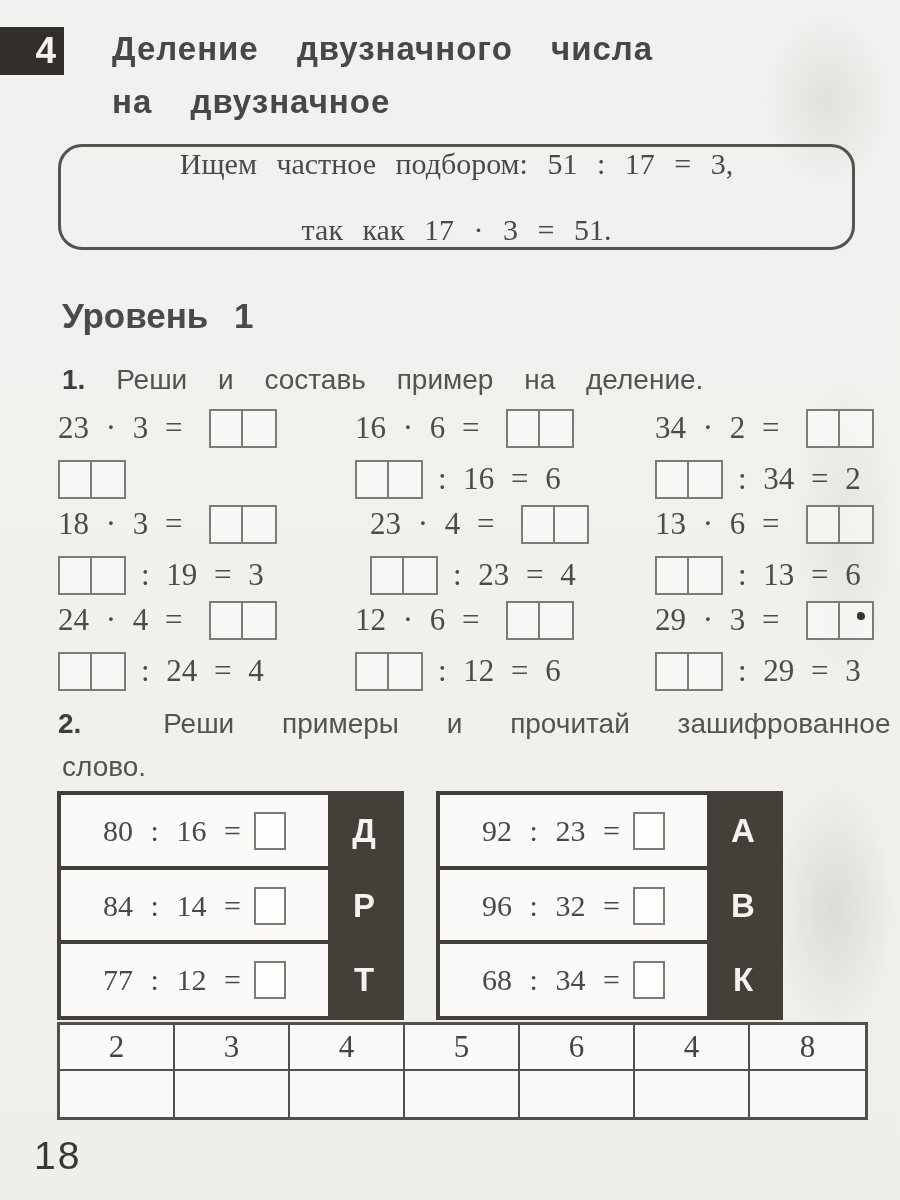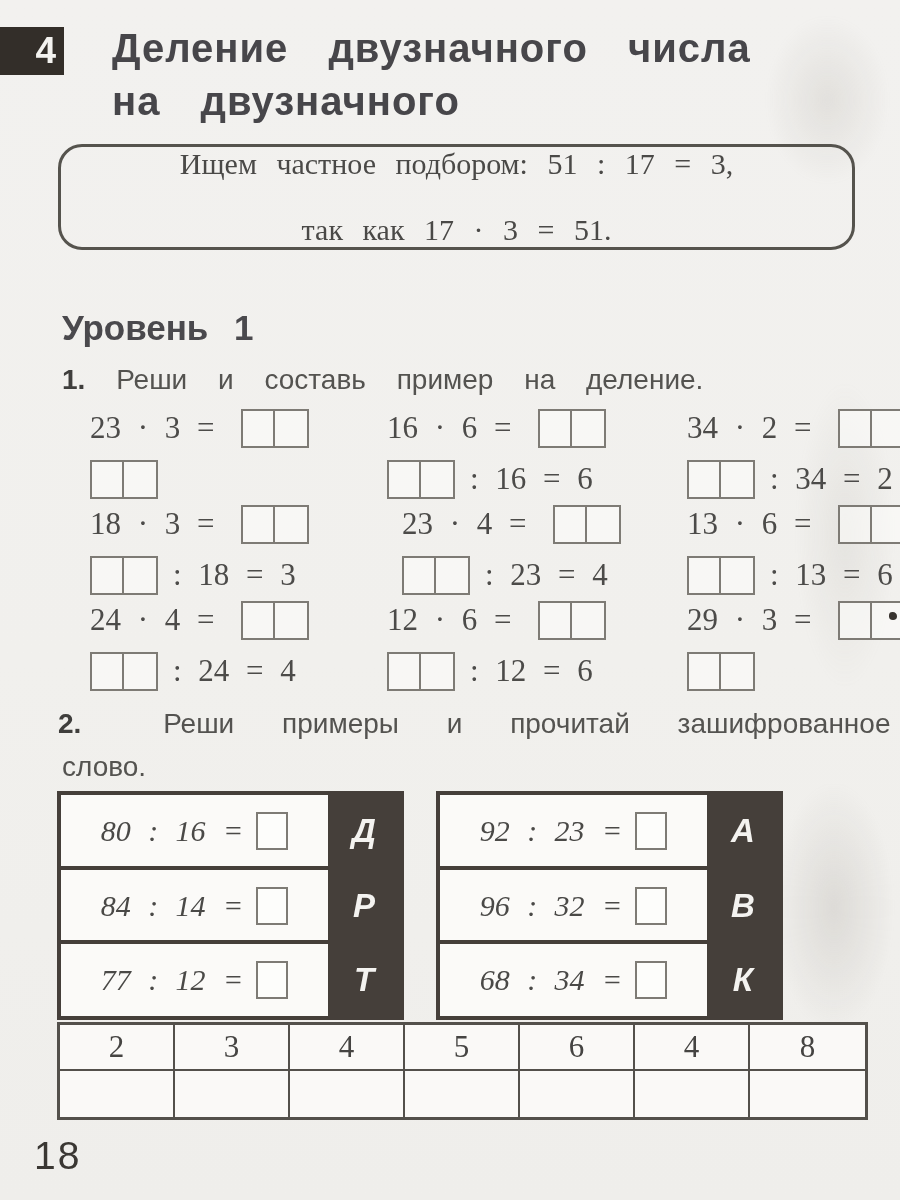--- a/index.html
+++ b/index.html
@@ -10,62 +10,62 @@
   }
   
   .badge {
     position:absolute; left:0; top:27px; width:64px; height:48px;
     background:#332e29; color:#f3f2ef; box-sizing:border-box;
     font-size:37px; font-weight:bold; line-height:48px;
     text-align:right; padding-right:8px;
   }
   .title {
     position:absolute; left:112px; top:22px; margin:0;
-    font-size:40px; font-weight:bold; color:#47464a;
+    font-size:33px; font-weight:bold; color:#47464a;
     line-height:53px; letter-spacing:1px; word-spacing:28px; white-space:nowrap;
   }
   .title span { display:block; }
   
   .rulebox {
     position:absolute; left:58px; top:144px; width:797px; height:106px;
     box-sizing:border-box; border:3px solid #55534d; border-radius:24px;
     display:flex; flex-direction:column; align-items:center; justify-content:space-between; gap:7px;
     font-family:"Liberation Serif","DejaVu Serif",serif; font-size:30px; color:#4a4947;
     word-spacing:12px; white-space:nowrap;
   }
   .level {
-    position:absolute; left:62px; top:308px; margin:0;
+    position:absolute; left:62px; top:296px; margin:0;
     font-size:35px; font-weight:bold; color:#4a494d; word-spacing:16px;
   }
   .ex-head { position:absolute; font-size:28px; color:#545350; white-space:nowrap; }
   .exnum { font-weight:bold; color:#3f3e3c; }
   #ex1-head { left:62px; top:364px; word-spacing:23px; }
   #ex2-line1 { left:58px; top:708px; word-spacing:40px; }
   #ex2-line1 .exnum { margin-right:34px; }
   #ex2-line2 { left:62px; top:751px; }
   
   .prob {
     position:absolute; display:flex; flex-direction:column; gap:9px;
-    font-family:"Liberation Serif","DejaVu Serif",serif; font-size:31px; color:#4c4b49;margin-left:32px;
+    font-family:"Liberation Serif","DejaVu Serif",serif; font-size:31px; color:#4c4b49;
   }
   .pline { display:flex; align-items:center; height:42px; word-spacing:9px; white-space:pre; }
   .mult .ptext { margin-right:26px; }
   .divl .dbox { margin-right:15px; }
   .dbox { display:flex; }
   .dbox .cell {
     width:34px; height:39px; box-sizing:border-box;
     border:2px solid #7e7b75; background:rgba(253,253,251,0.55); position:relative;
   }
   .dbox .cell + .cell { border-left:none; }
   .speck { position:absolute; left:17px; top:9px; width:8px; height:8px;
     background:#38342f; border-radius:45% 55% 50% 50%; }
   
   .card {
     position:absolute; width:347px; height:80px; box-sizing:border-box;
-    border:4px solid #453f3a; background:#fbfaf8; display:flex;font-style:italic;
+    border:4px solid #453f3a; background:#fbfaf8; display:flex;
   }
   .card .expr {
     flex:1; display:flex; align-items:center; justify-content:center;
     font-family:"Liberation Serif","DejaVu Serif",serif; font-size:30px; color:#4a4947;
     word-spacing:10px; white-space:pre;
   }
   .card .sqbox {
     width:32px; height:38px; box-sizing:border-box;
     border:2px solid #7e7b75; margin-left:13px; background:#fdfdfb;
   }
@@ -106,21 +106,21 @@
 <div class="page">
 
   <div class="ghost" id="g1"></div>
   <div class="ghost" id="g2"></div>
   <div class="ghost" id="g3"></div>
 
   <div class="badge">4</div>
 
   <h1 class="title">
     <span>Деление двузначного числа</span>
-    <span>на двузначного</span>
+    <span>на двузначное</span>
   </h1>
 
   <div class="rulebox">
     <div>Ищем частное подбором: 51 : 17 = 3,</div>
     <div>так как 17 · 3 = 51.</div>
   </div>
 
   <h2 class="level">Уровень 1</h2>
 
   <div class="ex-head" id="ex1-head">
@@ -160,21 +160,21 @@
     </div>
   </div>
 
   <div class="prob" style="left:58px;top:503px">
     <div class="pline mult">
       <span class="ptext">18 · 3 =</span>
       <span class="dbox"><span class="cell"></span><span class="cell"></span></span>
     </div>
     <div class="pline divl">
       <span class="dbox"><span class="cell"></span><span class="cell"></span></span>
-      <span class="ptext">: 18 = 3</span>
+      <span class="ptext">: 19 = 3</span>
     </div>
   </div>
 
   <div class="prob" style="left:370px;top:503px">
     <div class="pline mult">
       <span class="ptext">23 · 4 =</span>
       <span class="dbox"><span class="cell"></span><span class="cell"></span></span>
     </div>
     <div class="pline divl">
       <span class="dbox"><span class="cell"></span><span class="cell"></span></span>
@@ -215,20 +215,21 @@
     </div>
   </div>
 
   <div class="prob" style="left:655px;top:599px">
     <div class="pline mult">
       <span class="ptext">29 · 3 =</span>
       <span class="dbox"><span class="cell"></span><span class="cell"><i class="speck"></i></span></span>
     </div>
     <div class="pline divl">
       <span class="dbox"><span class="cell"></span><span class="cell"></span></span>
+      <span class="ptext">: 29 = 3</span>
     </div>
   </div>
 
   <div class="ex-head" id="ex2-line1">
     <span class="exnum">2.</span>
     <span>Реши примеры и прочитай зашифрованное</span>
   </div>
   <div class="ex-head" id="ex2-line2">
     <span>слово.</span>
   </div>

